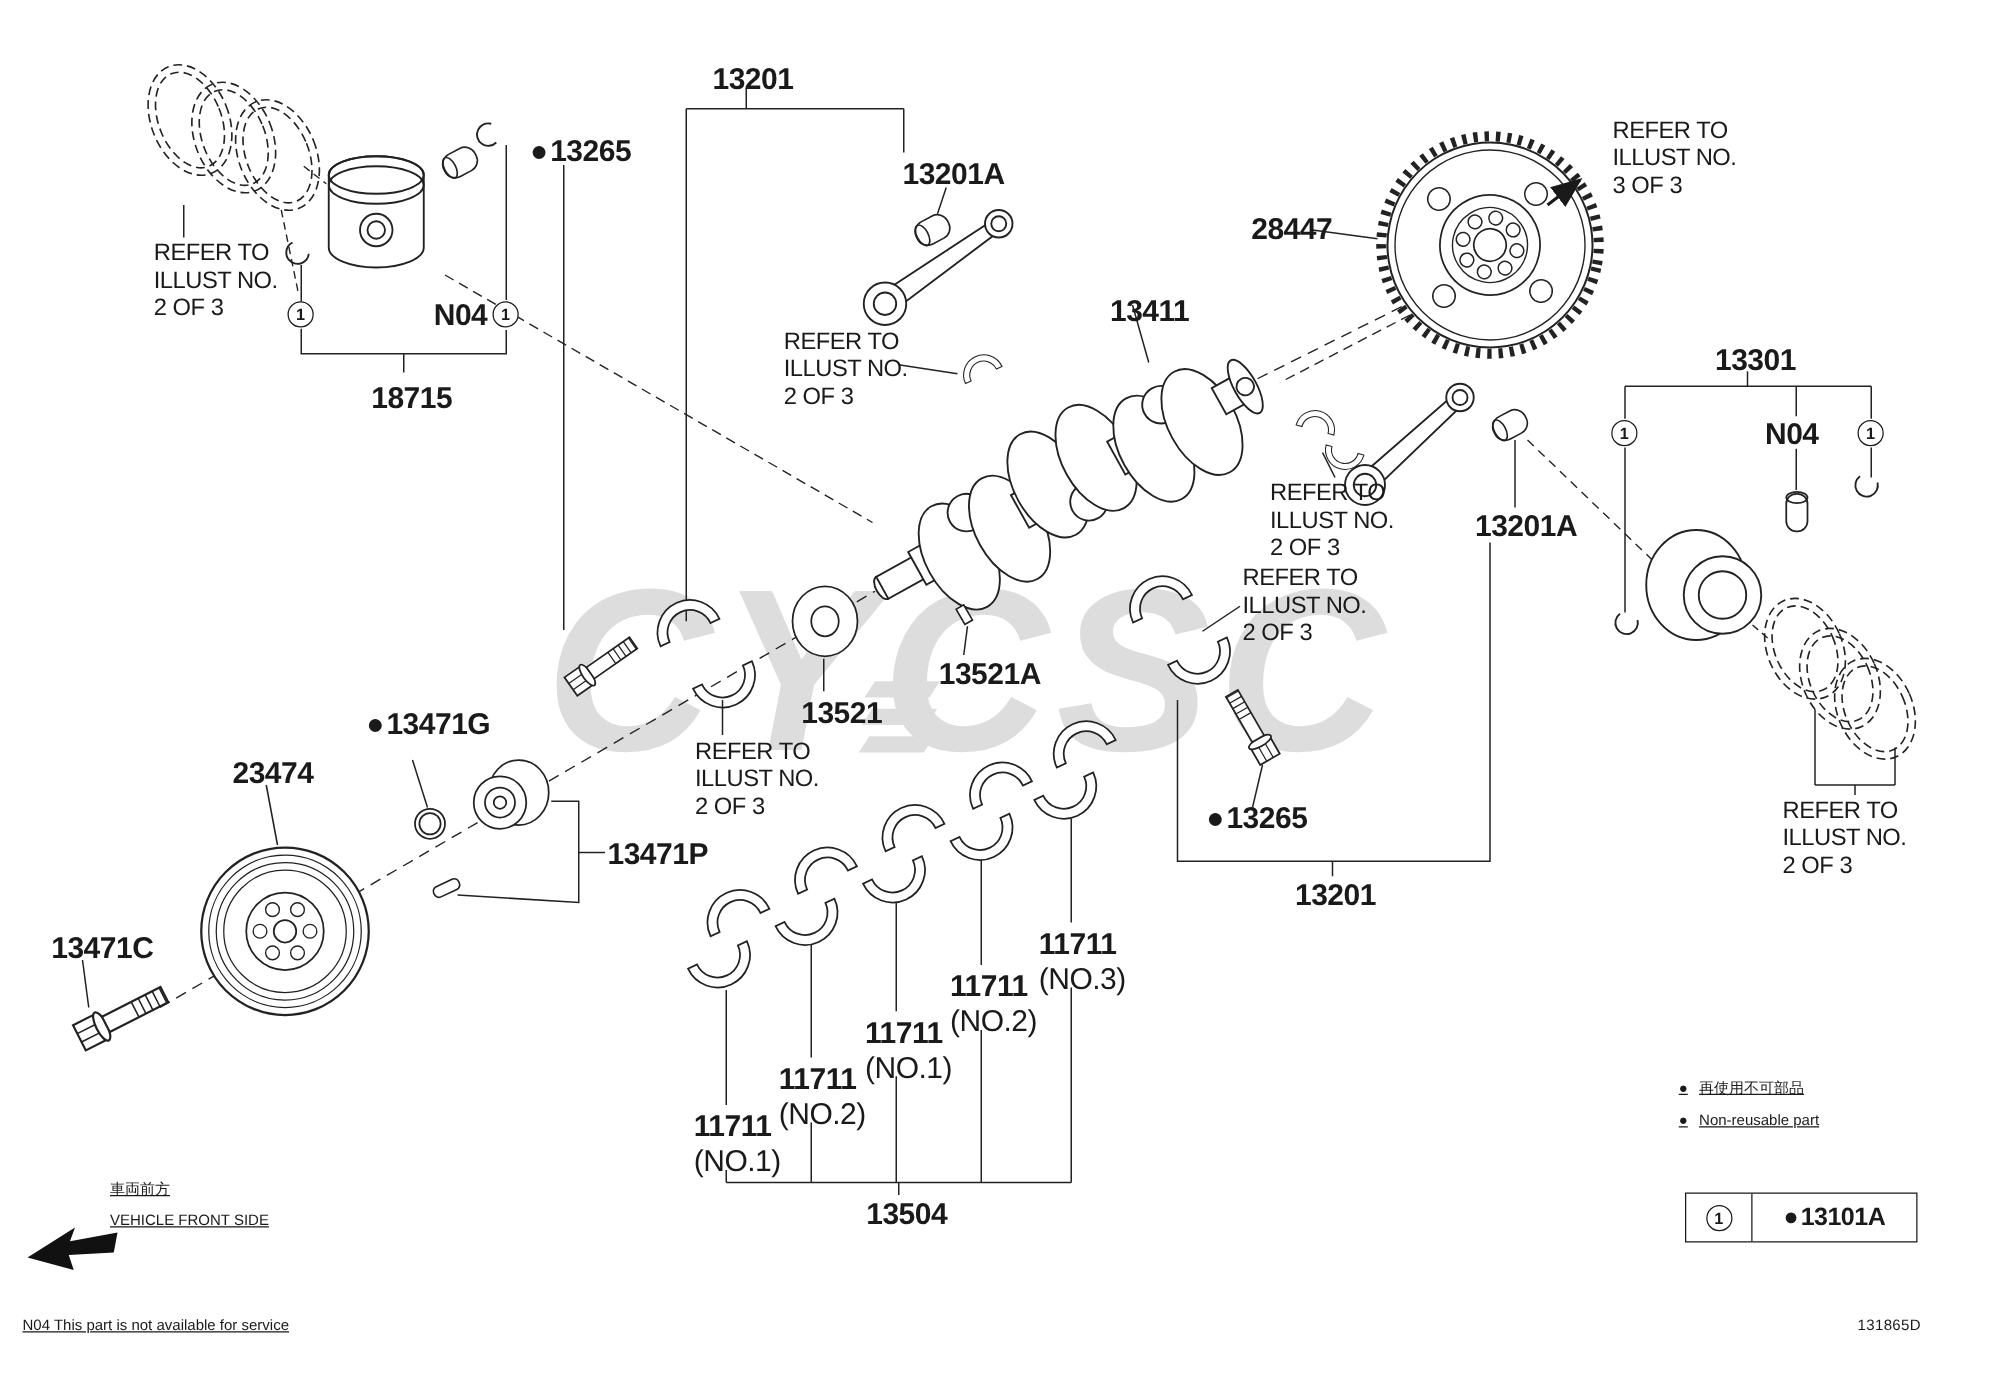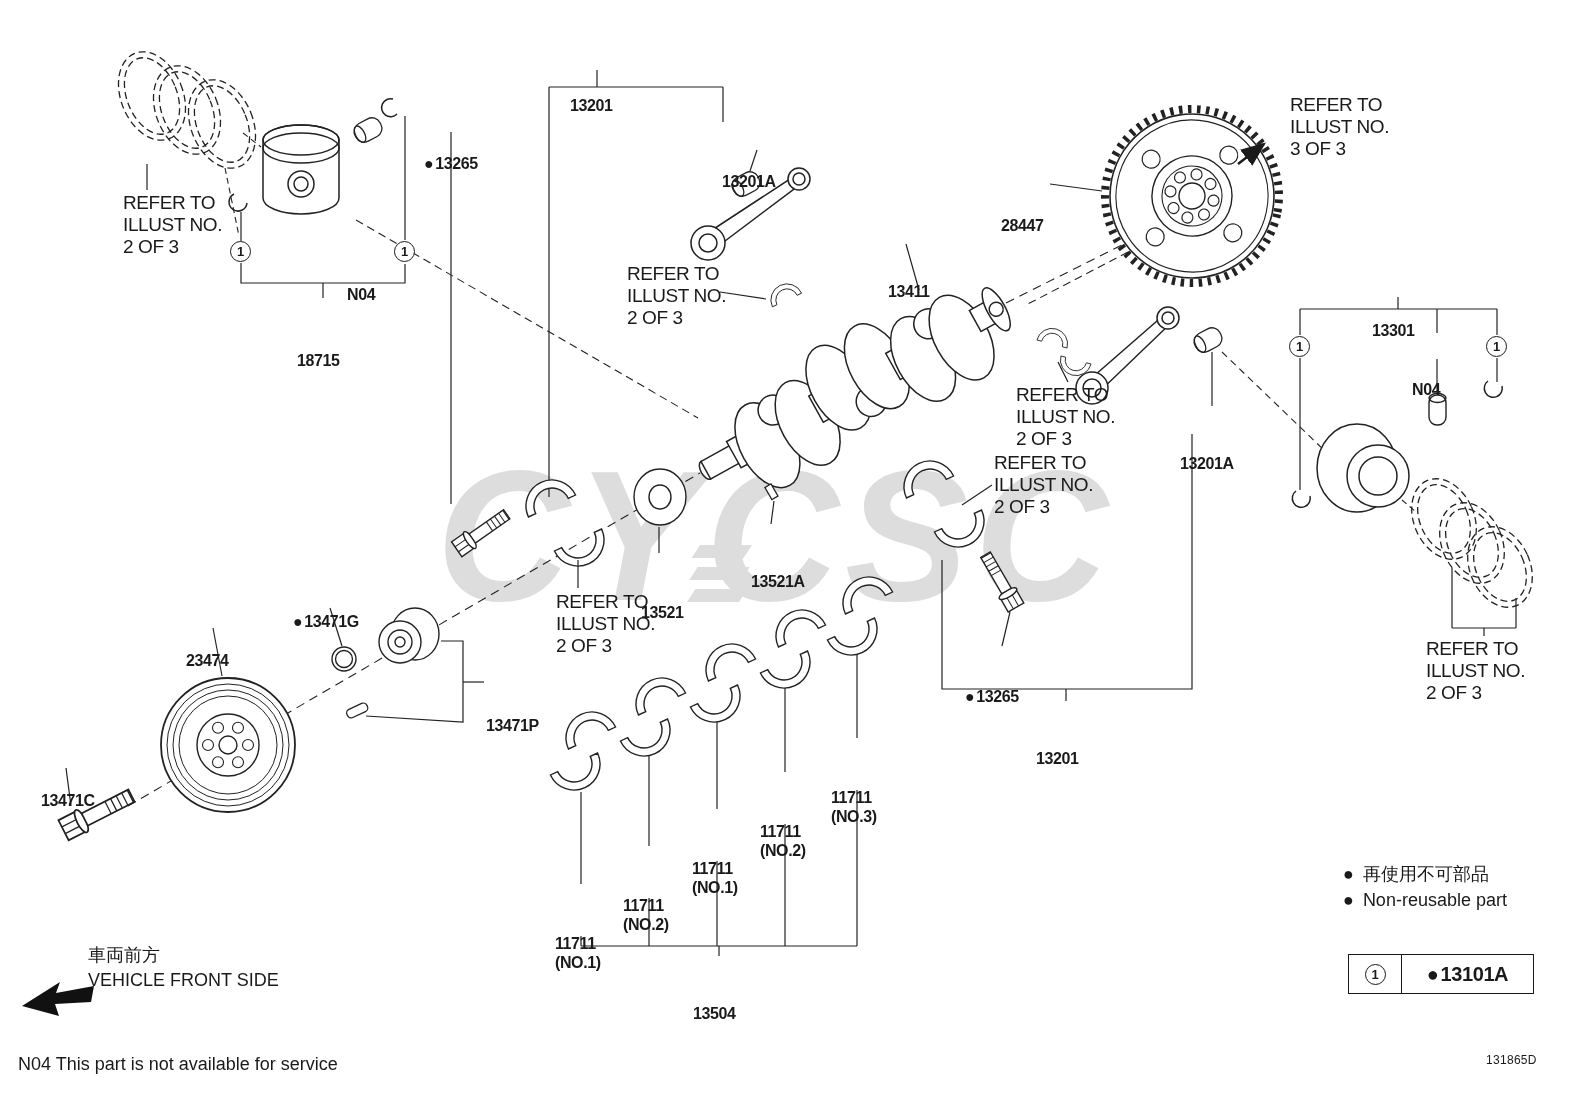--- a/index.html
+++ b/index.html
@@ -1,33 +1,33 @@
 <!DOCTYPE html>
 <html><head>
 <meta charset="utf-8">
 <style>
   html,body{margin:0;padding:0;background:#fff;}
   .stage{position:relative;width:1592px;height:1099px;background:#ffffff;overflow:hidden;
          font-family:"Liberation Sans",sans-serif;color:#1a1a1a;}
   .art{position:absolute;left:0;top:0;}
   .lbl{position:absolute;white-space:nowrap;line-height:1.16;}
-  .part{font-size:16px;font-weight:700;letter-spacing:-0.4px;margin-top:47px;}
+  .part{font-size:24px;font-weight:700;letter-spacing:-0.4px;}
   .refer{font-size:19px;font-weight:400;letter-spacing:-0.4px;line-height:22px;}
-  .note{font-size:18px;}
+  .note{font-size:12px;text-decoration:underline;}
   .code{font-size:12px;letter-spacing:0.3px;}
   .blt{margin-right:2px;}
   .blt-sp{margin-right:9px;}
   .circ{position:absolute;width:21px;height:21px;border:1.6px solid #1a1a1a;border-radius:50%;
         display:flex;align-items:center;justify-content:center;font-size:13px;font-weight:700;background:#fff;box-sizing:border-box;}
   .legend-box{position:absolute;left:1348px;top:954px;width:186px;height:40px;border:1.8px solid #1a1a1a;
               display:flex;align-items:stretch;box-sizing:border-box;background:#fff;}
   .legend-cell-l{width:52px;border-right:1.8px solid #1a1a1a;display:flex;align-items:center;justify-content:center;}
   .legend-cell-r{flex:1;display:flex;align-items:center;justify-content:center;font-size:20px;font-weight:700;letter-spacing:-0.4px;}
   .circ-in{width:21px;height:21px;border:1.6px solid #1a1a1a;border-radius:50%;display:flex;align-items:center;justify-content:center;font-size:13px;font-weight:700;box-sizing:border-box;}
-  .b11711 .sub{font-weight:700;}
+  .b11711 .sub{font-weight:400;}
 </style>
 </head>
 <body>
 
 <div class="stage">
 
 <svg class="art" width="1592" height="1099" viewBox="0 0 1592 1099">
   <defs>
     <marker id="ah" markerWidth="12" markerHeight="12" refX="9" refY="4" orient="auto">
       <path d="M0,0 L10,4 L0,8 Z" fill="#1a1a1a"></path>

